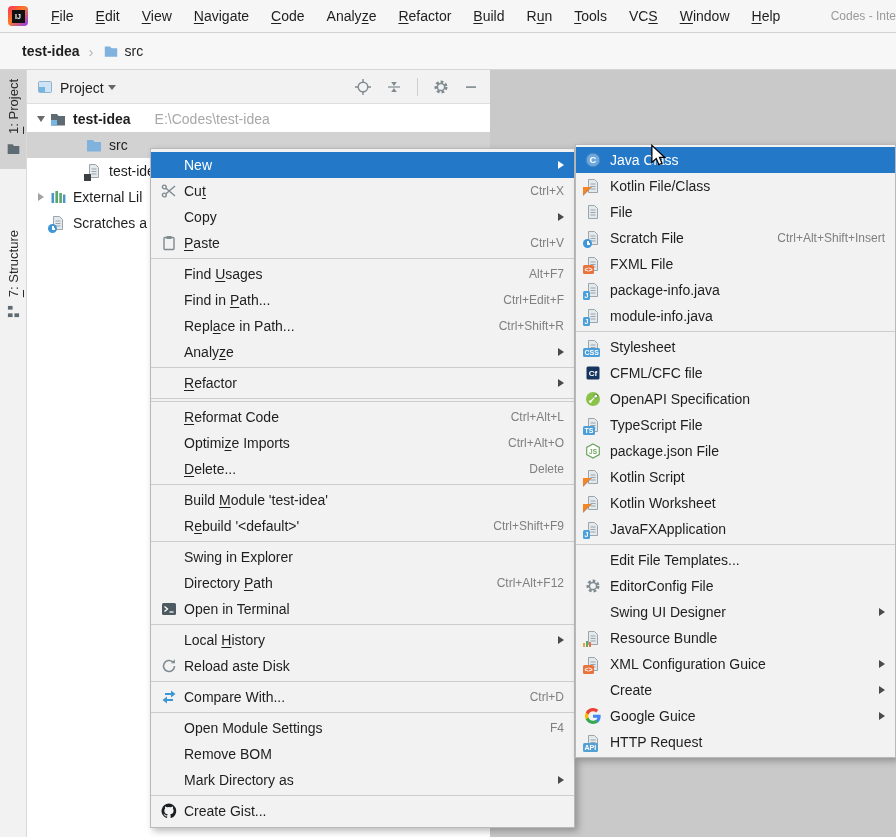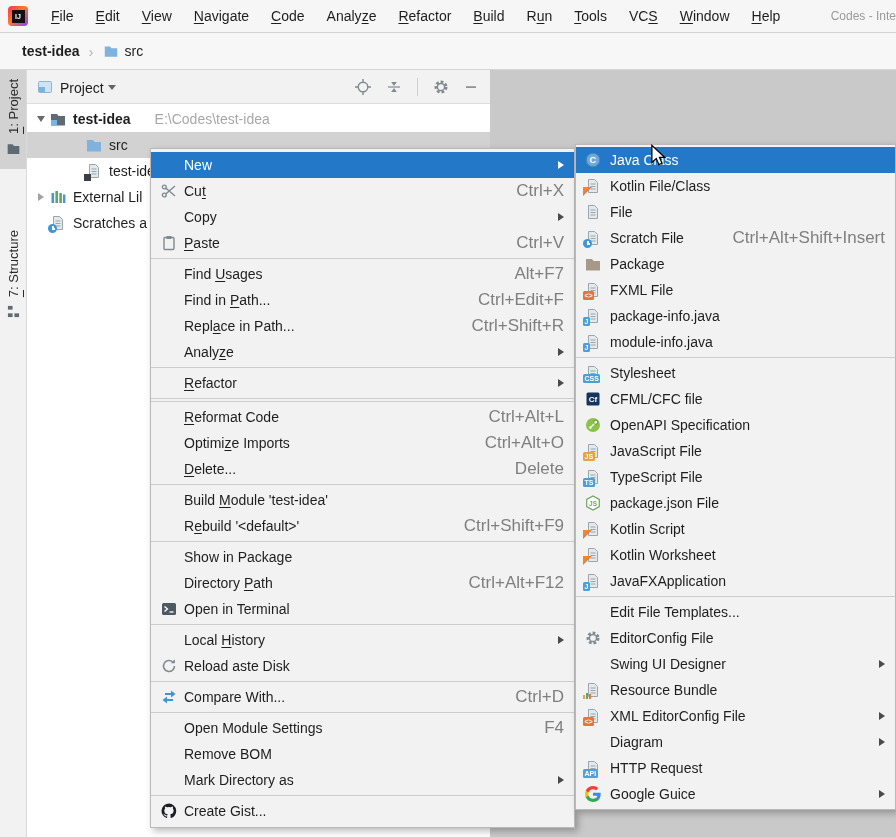--- a/index.html
+++ b/index.html
@@ -54,21 +54,21 @@
   .tsuffix{color:#a8a8a8;margin-left:24px;white-space:nowrap;}
 
   
   .menu{position:absolute;background:#f2f2f2;border:1px solid #b9b9b9;
     box-shadow:3px 3px 7px rgba(0,0,0,.28);box-sizing:border-box;z-index:10;}
   #context-menu{left:150px;top:148px;width:425px;padding:3px 0;}
   #new-submenu{left:575px;top:144px;width:321px;padding:2px 0;z-index:11;}
   .mi{height:26px;display:flex;align-items:center;padding:0 10px 0 8px;font-size:14px;white-space:nowrap;}
   .mi .ic{width:20px;height:18px;margin-right:5px;flex:none;position:relative;display:flex;align-items:center;justify-content:center;}
   #new-submenu .mi .ic{width:18px;margin-right:8px;}
-  .mi .sc{margin-left:auto;color:#7f7f7f;font-size:17px;padding-left:28px;}
+  .mi .sc{margin-left:auto;color:#7f7f7f;font-size:12px;padding-left:28px;}
   .mi .arr{margin-left:auto;width:0;height:0;border-top:4.5px solid transparent;
     border-bottom:4.5px solid transparent;border-left:6px solid #4a4a4a;}
   .mi.sel{background:#2378c8;color:#fff;}
   .mi.sel .arr{border-left-color:#fff;}
   .sep{height:1px;background:#cdcdcd;margin:2px 0;}
 
   
   .dicon{position:relative;width:16px;height:16px;display:block;}
   .bdg{position:absolute;left:-2px;bottom:-2px;color:#fff;font-weight:bold;font-size:7px;
     line-height:9px;padding:0 1.5px;border-radius:1.5px;}
@@ -325,21 +325,21 @@
       <span class="lbl">Build <u>M</u>odule 'test-idea'</span>
     </div>
     <div class="mi">
       <span class="ic"></span>
       <span class="lbl">R<u>e</u>build '&lt;default&gt;'</span>
       <span class="sc">Ctrl+Shift+F9</span>
     </div>
     <div class="sep"></div>
     <div class="mi">
       <span class="ic"></span>
-      <span class="lbl">Show in Package</span>
+      <span class="lbl">Swing in Explorer</span>
     </div>
     <div class="mi">
       <span class="ic"></span>
       <span class="lbl">Directory <u>P</u>ath</span>
       <span class="sc">Ctrl+Alt+F12</span>
     </div>
     <div class="mi">
       <span class="ic">
         <svg width="16" height="16" viewBox="0 0 16 16">
           <rect x="1" y="2" width="14" height="12" rx="1.5" fill="#4d5a61"></rect>
@@ -436,28 +436,20 @@
           </svg><span class="clockb">
             <i></i>
             <b></b>
           </span></span>
       </span>
       <span class="lbl">Scratch File</span>
       <span class="sc">Ctrl+Alt+Shift+Insert</span>
     </div>
     <div class="mi">
       <span class="ic">
-        <svg width="18" height="18" viewBox="0 0 18 18">
-          <path d="M2 4h6l1.6 2H16v9.5H2z" fill="#a6998a"></path>
-        </svg>
-      </span>
-      <span class="lbl">Package</span>
-    </div>
-    <div class="mi">
-      <span class="ic">
         <span class="dicon"><svg width="16" height="16" viewBox="0 0 16 16">
             <path d="M3.5 1.5h6l3 3v10h-9z" fill="#e4e9ec" stroke="#9aa5ad"></path>
             <path d="M5.5 6h5M5.5 8.5h5M5.5 11h5" stroke="#9aa5ad" stroke-width="1"></path>
           </svg><span class="bdg" style="background:#e8733c">&lt;&gt;</span></span>
       </span>
       <span class="lbl">FXML File</span>
     </div>
     <div class="mi">
       <span class="ic">
         <span class="dicon"><svg width="16" height="16" viewBox="0 0 16 16">
@@ -498,29 +490,20 @@
     <div class="mi">
       <span class="ic">
         <svg width="16" height="16" viewBox="0 0 16 16">
           <circle cx="8" cy="8" r="7" fill="#8bc34a"></circle>
           <circle cx="10.8" cy="5.2" r="2" fill="#fff" stroke="#5a8f29"></circle>
           <path d="M9.4 6.6L6 10" stroke="#fff" stroke-width="1.3"></path>
           <circle cx="5.4" cy="10.6" r="1.3" fill="#fff"></circle>
         </svg>
       </span>
       <span class="lbl">OpenAPI Specification</span>
-    </div>
-    <div class="mi">
-      <span class="ic">
-        <span class="dicon"><svg width="16" height="16" viewBox="0 0 16 16">
-            <path d="M3.5 1.5h6l3 3v10h-9z" fill="#e4e9ec" stroke="#9aa5ad"></path>
-            <path d="M5.5 6h5M5.5 8.5h5M5.5 11h5" stroke="#9aa5ad" stroke-width="1"></path>
-          </svg><span class="bdg" style="background:#e9a33d">JS</span></span>
-      </span>
-      <span class="lbl">JavaScript File</span>
     </div>
     <div class="mi">
       <span class="ic">
         <span class="dicon"><svg width="16" height="16" viewBox="0 0 16 16">
             <path d="M3.5 1.5h6l3 3v10h-9z" fill="#e4e9ec" stroke="#9aa5ad"></path>
             <path d="M5.5 6h5M5.5 8.5h5M5.5 11h5" stroke="#9aa5ad" stroke-width="1"></path>
           </svg><span class="bdg" style="background:#4b9fd8">TS</span></span>
       </span>
       <span class="lbl">TypeScript File</span>
     </div>
@@ -592,46 +575,46 @@
       </span>
       <span class="lbl">Resource Bundle</span>
     </div>
     <div class="mi">
       <span class="ic">
         <span class="dicon"><svg width="16" height="16" viewBox="0 0 16 16">
             <path d="M3.5 1.5h6l3 3v10h-9z" fill="#e4e9ec" stroke="#9aa5ad"></path>
             <path d="M5.5 6h5M5.5 8.5h5M5.5 11h5" stroke="#9aa5ad" stroke-width="1"></path>
           </svg><span class="bdg" style="background:#e8733c">&lt;&gt;</span></span>
       </span>
-      <span class="lbl">XML EditorConfig File</span>
-      <span class="arr"></span>
-    </div>
-    <div class="mi">
-      <span class="ic"></span>
-      <span class="lbl">Diagram</span>
-      <span class="arr"></span>
-    </div>
-    <div class="mi">
-      <span class="ic">
-        <span class="dicon"><svg width="16" height="16" viewBox="0 0 16 16">
-            <path d="M3.5 1.5h6l3 3v10h-9z" fill="#e4e9ec" stroke="#9aa5ad"></path>
-            <path d="M5.5 6h5M5.5 8.5h5M5.5 11h5" stroke="#9aa5ad" stroke-width="1"></path>
-          </svg><span class="bdg" style="background:#54a0d4">API</span></span>
-      </span>
-      <span class="lbl">HTTP Request</span>
+      <span class="lbl">XML Configuration Guice</span>
+      <span class="arr"></span>
+    </div>
+    <div class="mi">
+      <span class="ic"></span>
+      <span class="lbl">Create</span>
+      <span class="arr"></span>
     </div>
     <div class="mi">
       <span class="ic">
         <svg width="16" height="16" viewBox="0 0 24 24">
           <path fill="#4285F4" d="M23.5 12.3c0-.8-.1-1.6-.2-2.3H12v4.5h6.5c-.3 1.5-1.1 2.8-2.4 3.7v3h3.9c2.3-2.1 3.5-5.2 3.5-8.9z"></path>
           <path fill="#34A853" d="M12 24c3.2 0 6-1.1 8-2.9l-3.9-3c-1.1.7-2.5 1.2-4.1 1.2-3.1 0-5.8-2.1-6.7-5H1.2v3.1C3.2 21.3 7.3 24 12 24z"></path>
           <path fill="#FBBC05" d="M5.3 14.3c-.2-.7-.4-1.5-.4-2.3s.1-1.6.4-2.3V6.6H1.2C.4 8.2 0 10 0 12s.4 3.8 1.2 5.4l4.1-3.1z"></path>
           <path fill="#EA4335" d="M12 4.8c1.8 0 3.3.6 4.6 1.8L20 3.1C18 1.2 15.2 0 12 0 7.3 0 3.2 2.7 1.2 6.6l4.1 3.1c.9-2.9 3.6-4.9 6.7-4.9z"></path>
         </svg>
       </span>
       <span class="lbl">Google Guice</span>
       <span class="arr"></span>
     </div>
+    <div class="mi">
+      <span class="ic">
+        <span class="dicon"><svg width="16" height="16" viewBox="0 0 16 16">
+            <path d="M3.5 1.5h6l3 3v10h-9z" fill="#e4e9ec" stroke="#9aa5ad"></path>
+            <path d="M5.5 6h5M5.5 8.5h5M5.5 11h5" stroke="#9aa5ad" stroke-width="1"></path>
+          </svg><span class="bdg" style="background:#54a0d4">API</span></span>
+      </span>
+      <span class="lbl">HTTP Request</span>
+    </div>
   </div>
 
 <svg class="cursor" width="16" height="22" viewBox="0 0 13 19">
   <path d="M1.2 1.2 L1.2 16 L5 12.6 L7.2 17.8 L10 16.6 L7.8 11.6 L12.4 11.6 Z" fill="#fff" stroke="#000" stroke-width="1.1"></path>
 </svg>
 
 </body></html>

